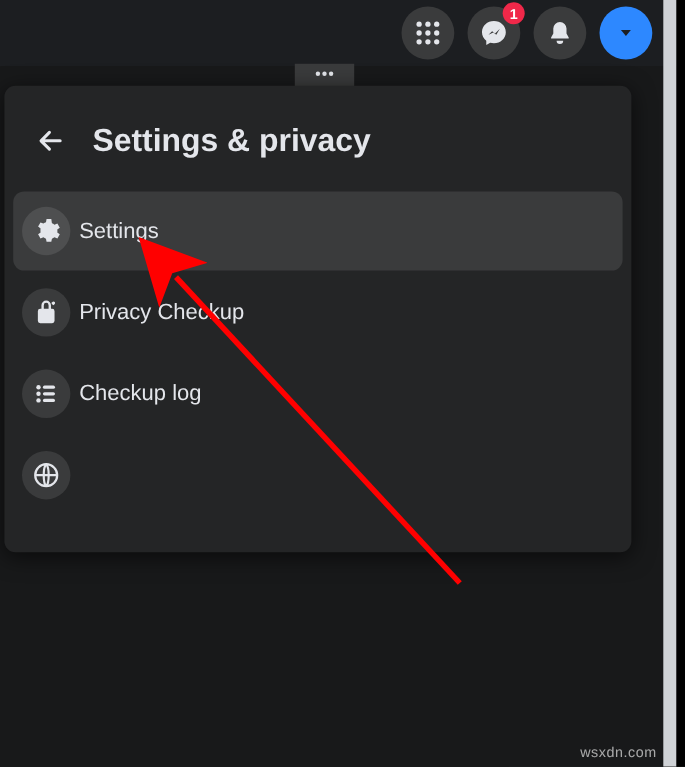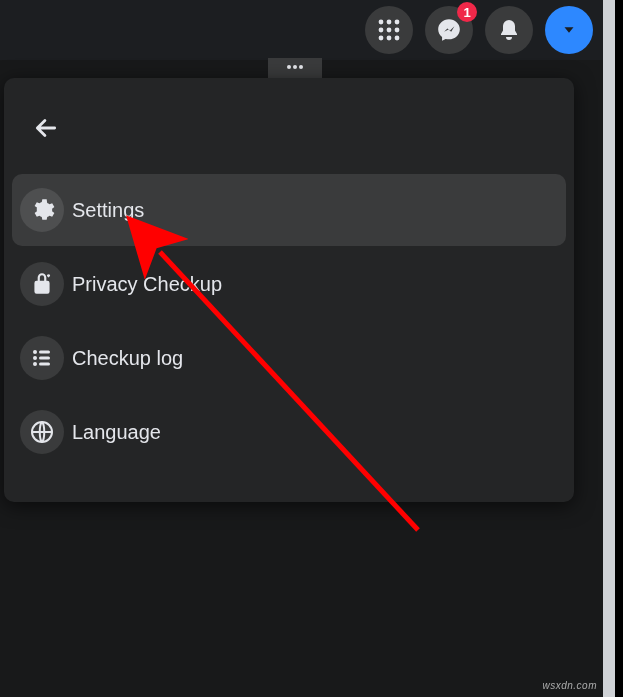--- a/index.html
+++ b/index.html
@@ -129,23 +129,22 @@
       top: 0; right: 0;
       width: 8px;
       height: 100%;
       background: #000;
     }
     .watermark {
       position: absolute;
       right: 26px;
       bottom: 6px;
       color: rgba(230,230,230,0.7);
-      font-size: 10px;
+      font-size: 13px;
       letter-spacing: 0.5px;
-      font-style: italic;
     }
     .annotation-arrow {
       position: absolute;
       top: 0; left: 0;
       pointer-events: none;
     }
     svg { display: block; }
   </style>
 </head>
 <body>
@@ -207,20 +206,21 @@
 
 <div class="panel">
   <div class="panel-header">
     <div class="back-btn">
       <span>
         <svg width="26" height="26" viewBox="0 0 24 24">
           <path fill="none" stroke="#e4e6eb" stroke-width="2.6" stroke-linecap="round" stroke-linejoin="round" d="M20 12H5M11 5l-7 7 7 7"></path>
         </svg>
       </span>
     </div>
+    <div class="panel-title">Settings &amp; privacy</div>
   </div>
 
   <div class="menu-item hovered">
     <div class="menu-icon">
       <svg width="26" height="26" viewBox="0 0 24 24">
           <path fill="#e4e6eb" d="M12 8a4 4 0 1 0 0 8 4 4 0 0 0 0-8zm9.4 4a7.6 7.6 0 0 0-.1-1.2l2.1-1.6-2-3.4-2.5 1a7.5 7.5 0 0 0-2.1-1.2L16.3 2h-4l-.5 2.6a7.5 7.5 0 0 0-2.1 1.2l-2.5-1-2 3.4 2.1 1.6A7.6 7.6 0 0 0 7.2 12c0 .4 0 .8.1 1.2l-2.1 1.6 2 3.4 2.5-1c.6.5 1.3.9 2.1 1.2l.5 2.6h4l.5-2.6c.8-.3 1.5-.7 2.1-1.2l2.5 1 2-3.4-2.1-1.6c.1-.4.1-.8.1-1.2z"></path>
         </svg>
     </div>
     <div class="menu-label">Settings</div>
   </div>
@@ -253,21 +253,20 @@
   </div>
 
 
   <div class="menu-item">
     <div class="menu-icon">
       <svg width="24" height="24" viewBox="0 0 24 24">
         <circle cx="12" cy="12" r="10" fill="none" stroke="#e4e6eb" stroke-width="2"></circle>
         <path fill="none" stroke="#e4e6eb" stroke-width="2" d="M2 12h20M12 2c3 3 3 17 0 20M12 2c-3 3-3 17 0 20"></path>
       </svg>
     </div>
-    <div class="menu-label">Language</div>
   </div>
 </div>
 
 <div class="scroll-edge-right"></div>
 <div class="scroll-edge-border"></div>
 
 <svg class="annotation-arrow" width="623" height="697">
   <defs>
     <marker id="ah" markerWidth="12" markerHeight="12" refX="2" refY="6" orient="auto">
       <path d="M0,0 L12,6 L0,12 L3,6 z" fill="#ff0000"></path>

